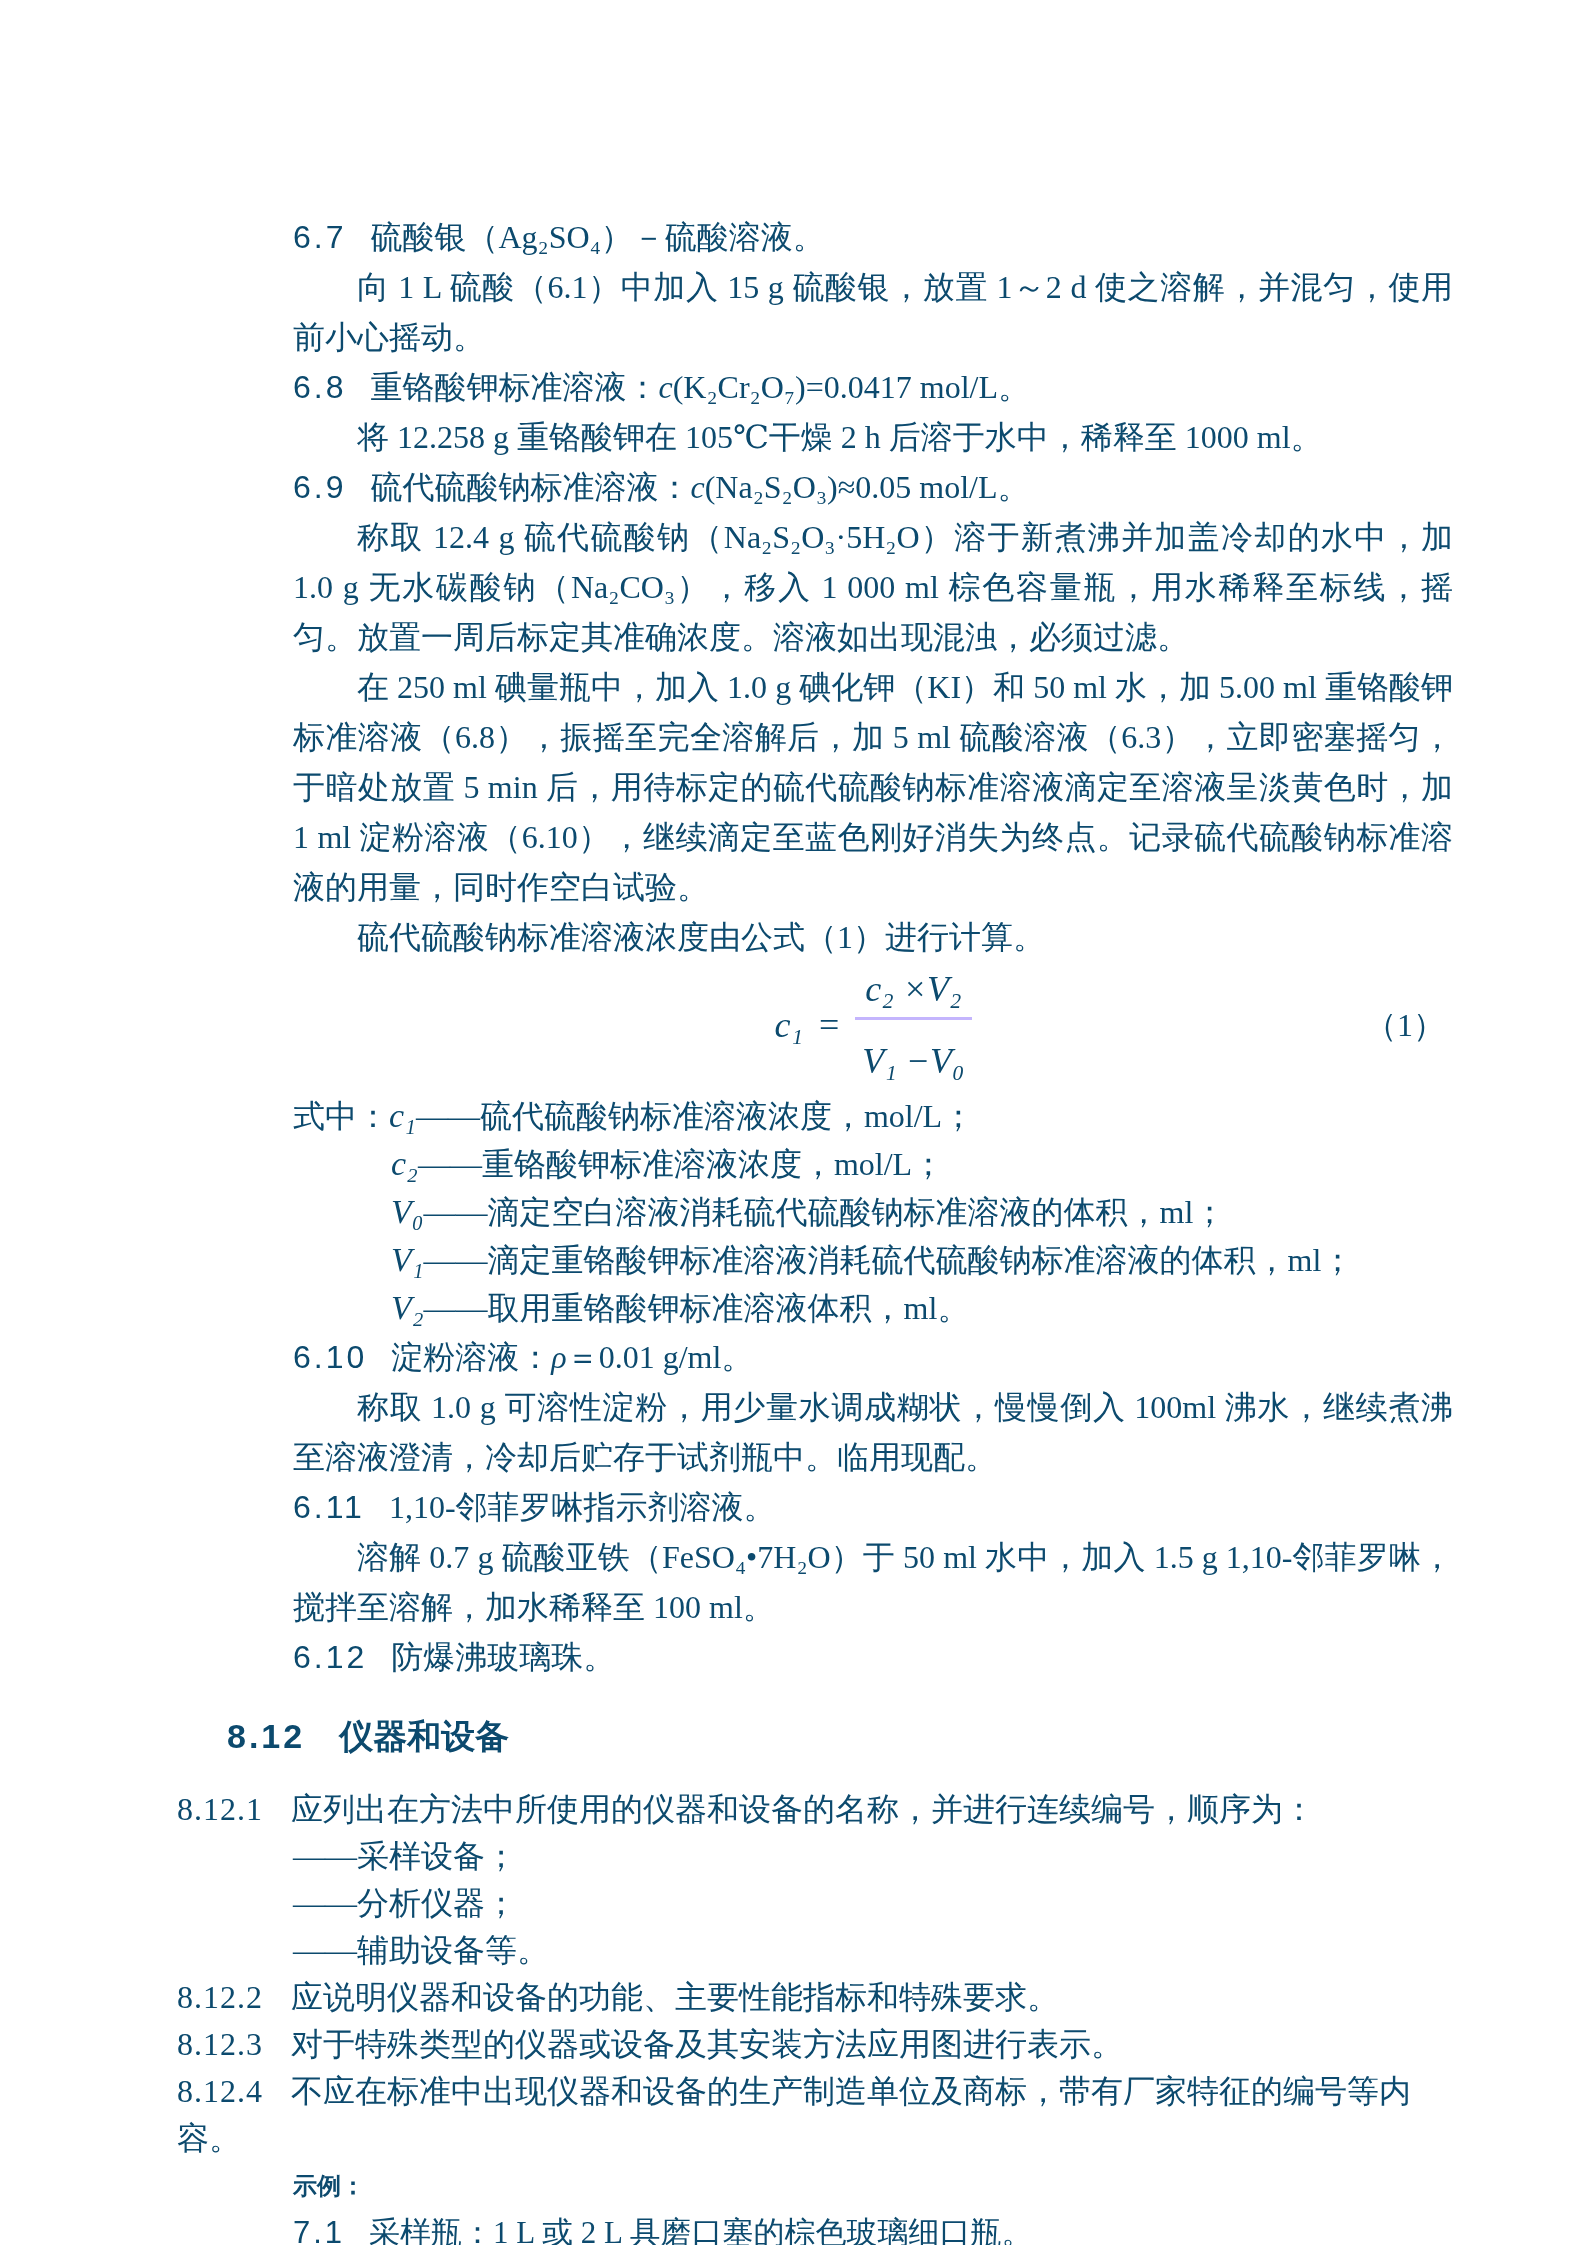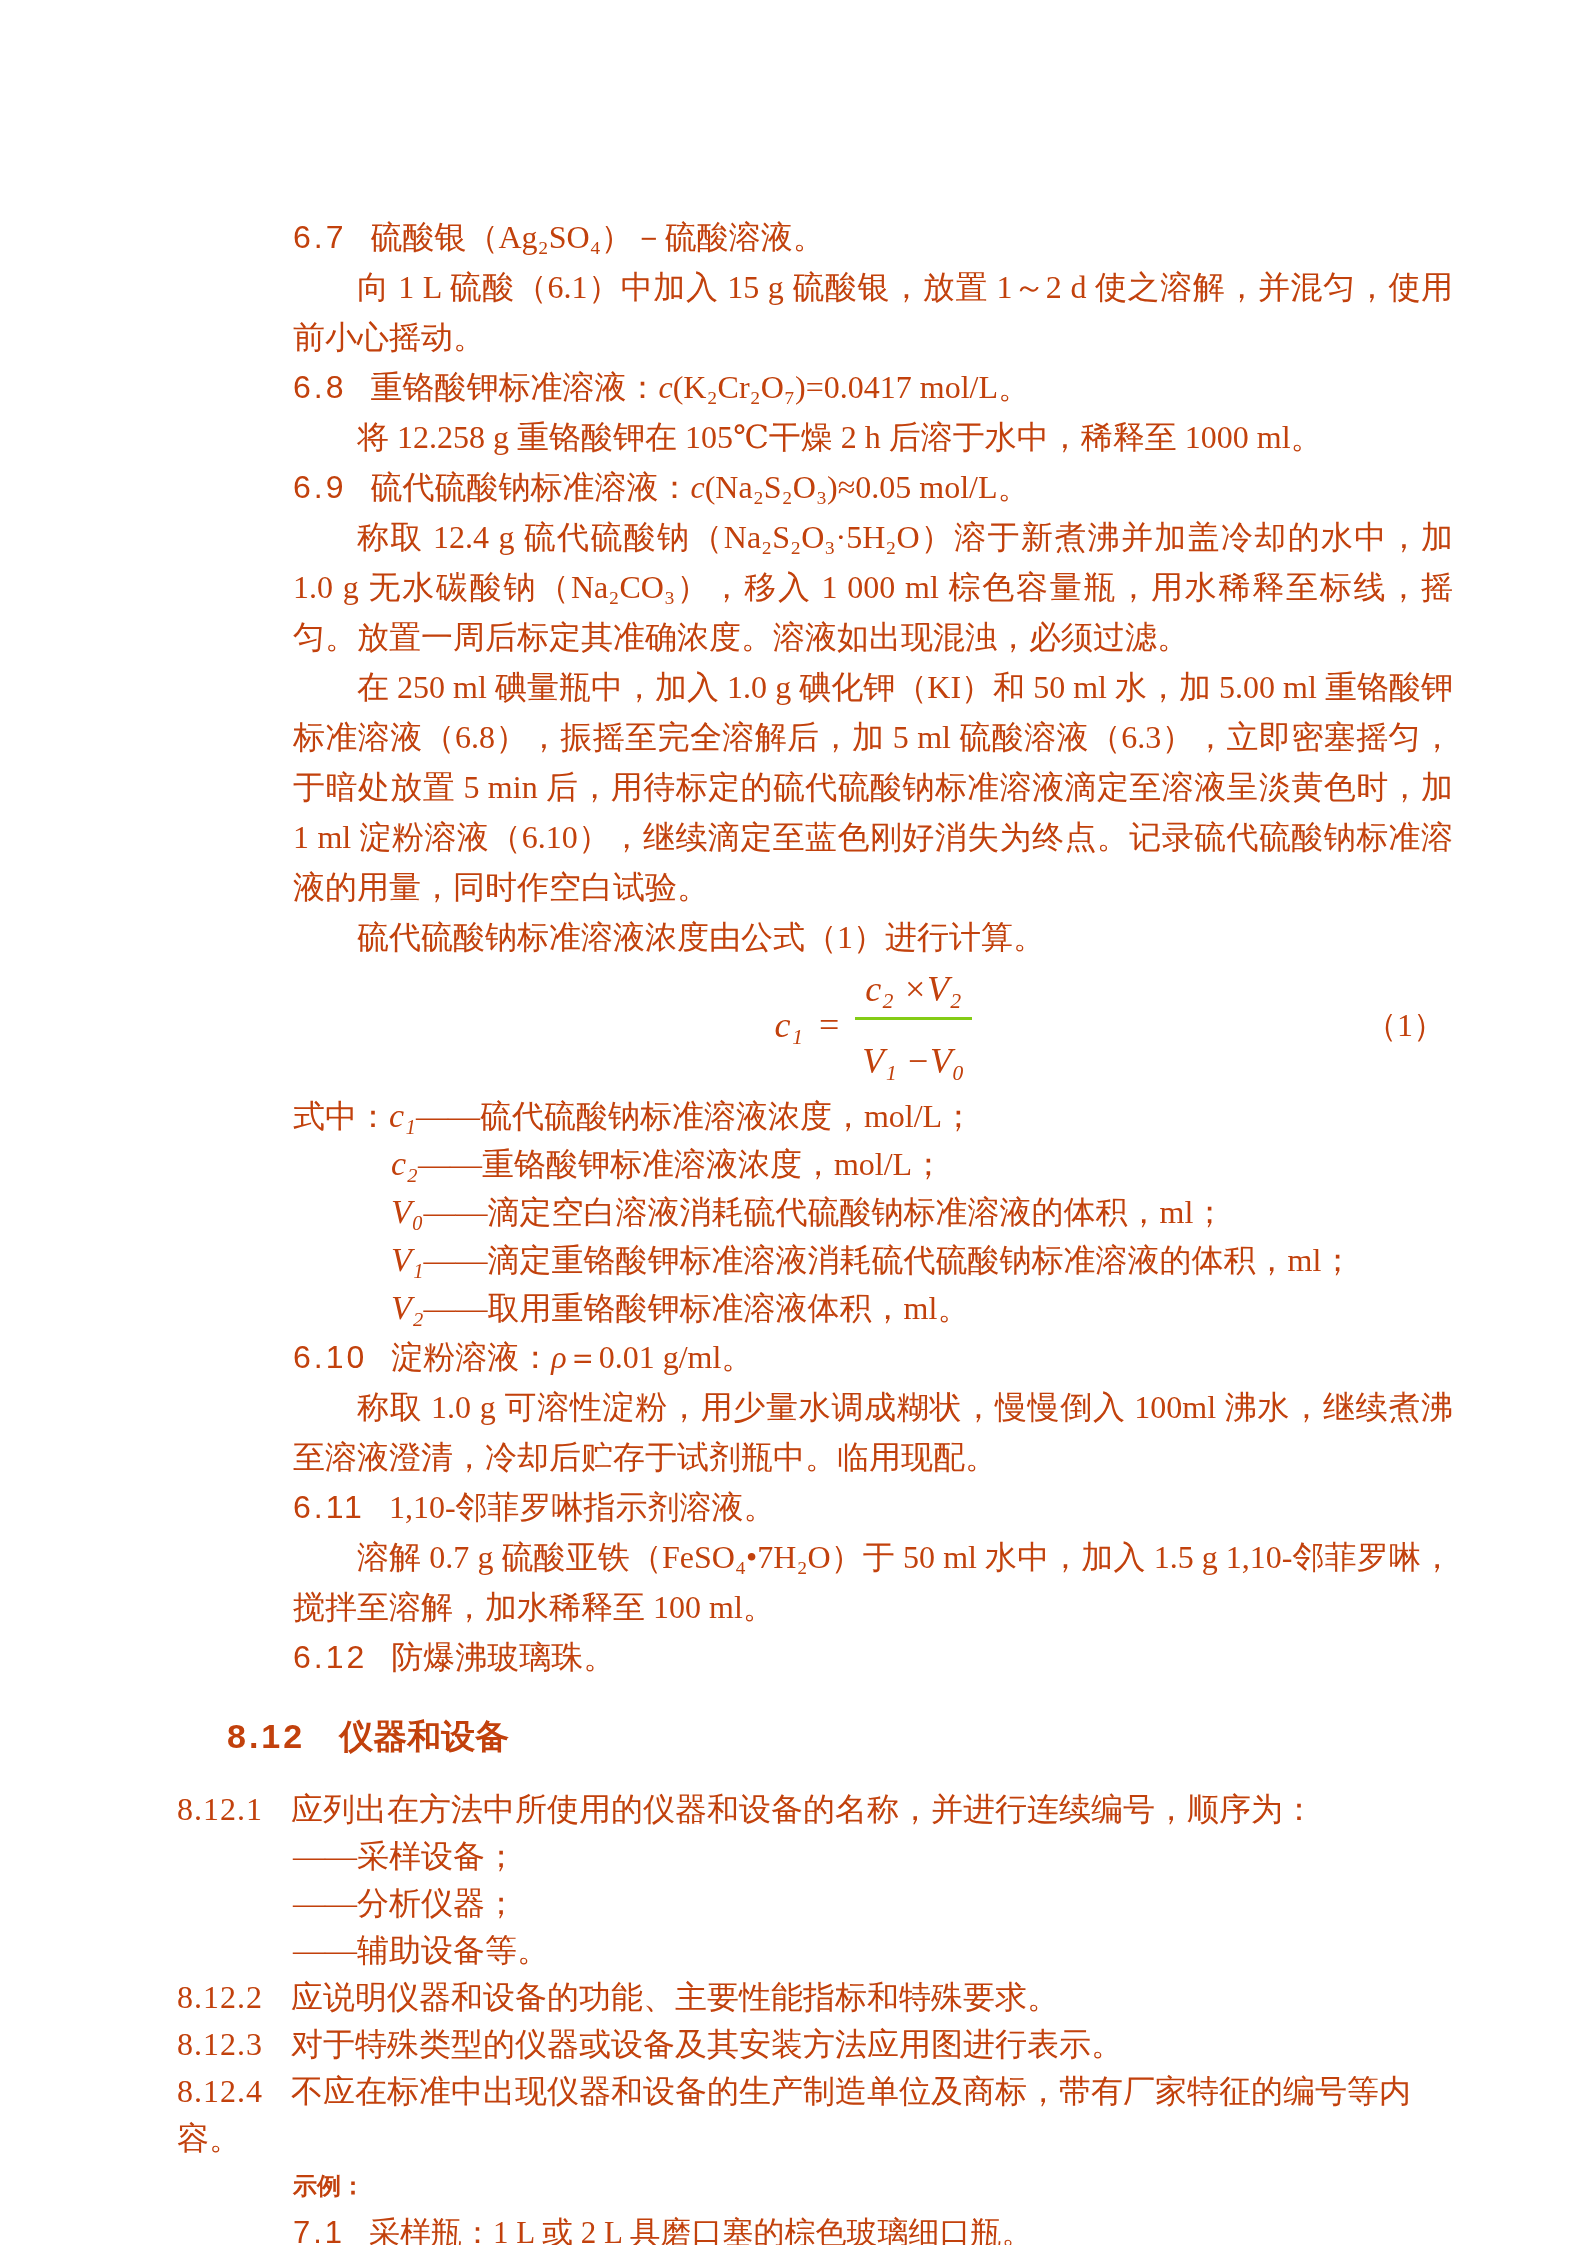--- a/index.html
+++ b/index.html
@@ -1,20 +1,20 @@
 <!DOCTYPE html>
 <html><head>
 <meta charset="utf-8">
 <style>
   html,body{margin:0;padding:0;background:#e8e8e8;}
   .page{
     position:relative;
     width:1587px;height:2245px;
     background:#ffffff;
-    color:#c2410c;
+    color:#0c4a6e;
     font-family:"Liberation Serif","DejaVu Serif",serif;
     font-size:32px;
     overflow:hidden;
     margin:0 auto;
   }
   .content{padding-top:212px;}
 
   
   .s6{margin-left:293px;width:1160px;line-height:50px;}
   .clause-line{margin:0;}
@@ -29,21 +29,21 @@
   .var{font-style:italic;font-family:"Liberation Serif","DejaVu Serif",serif;}
 
   
   .formula-row{position:relative;text-align:center;height:118px;margin:4px 0 8px;}
   .formula{
     display:inline-flex;align-items:center;gap:16px;
     font-size:36px;line-height:1.25;height:118px;
   }
   .f-var{font-style:italic;}
   .frac{display:inline-flex;flex-direction:column;text-align:center;}
-  .fnum{border-bottom:3px solid #84cc16;padding:0 10px 5px;}
+  .fnum{border-bottom:3px solid #c4b5fd;padding:0 10px 5px;}
   .fden{padding-top:19px;}
   .f-label{position:absolute;right:8px;top:50%;transform:translateY(-50%);}
 
   
   .where{line-height:47px;}
   .where-line{padding-left:98px;}
   .where-line .intro{margin-left:-98px;}
   .where .var{font-size:34px;}
 
   

